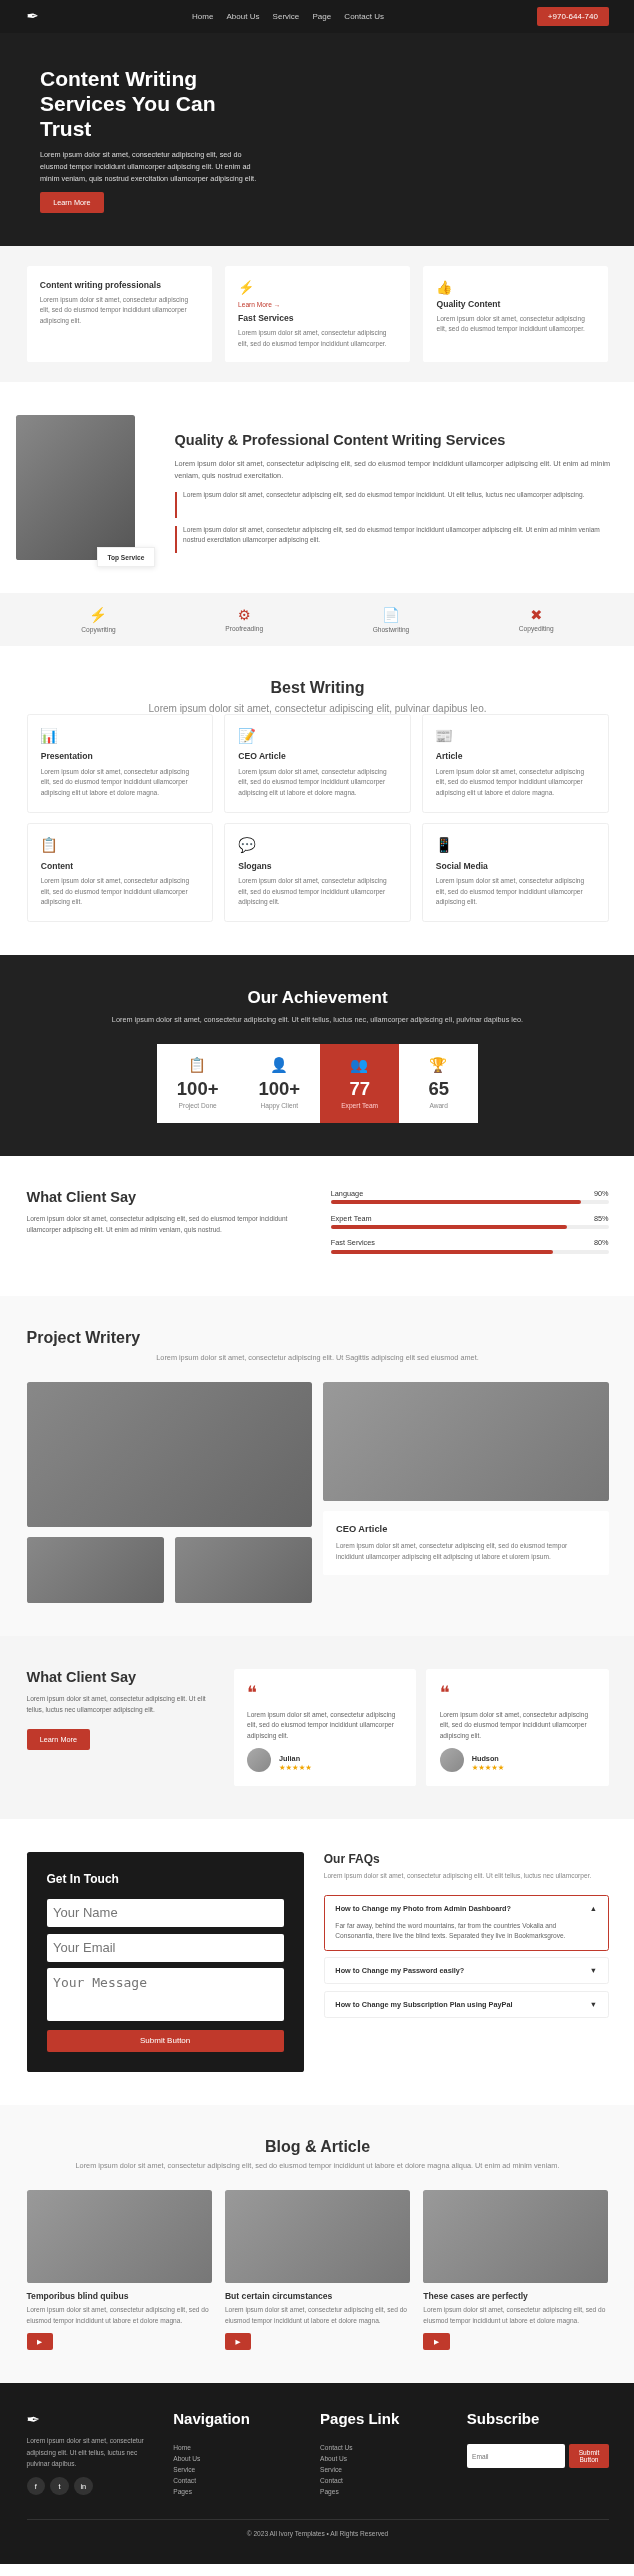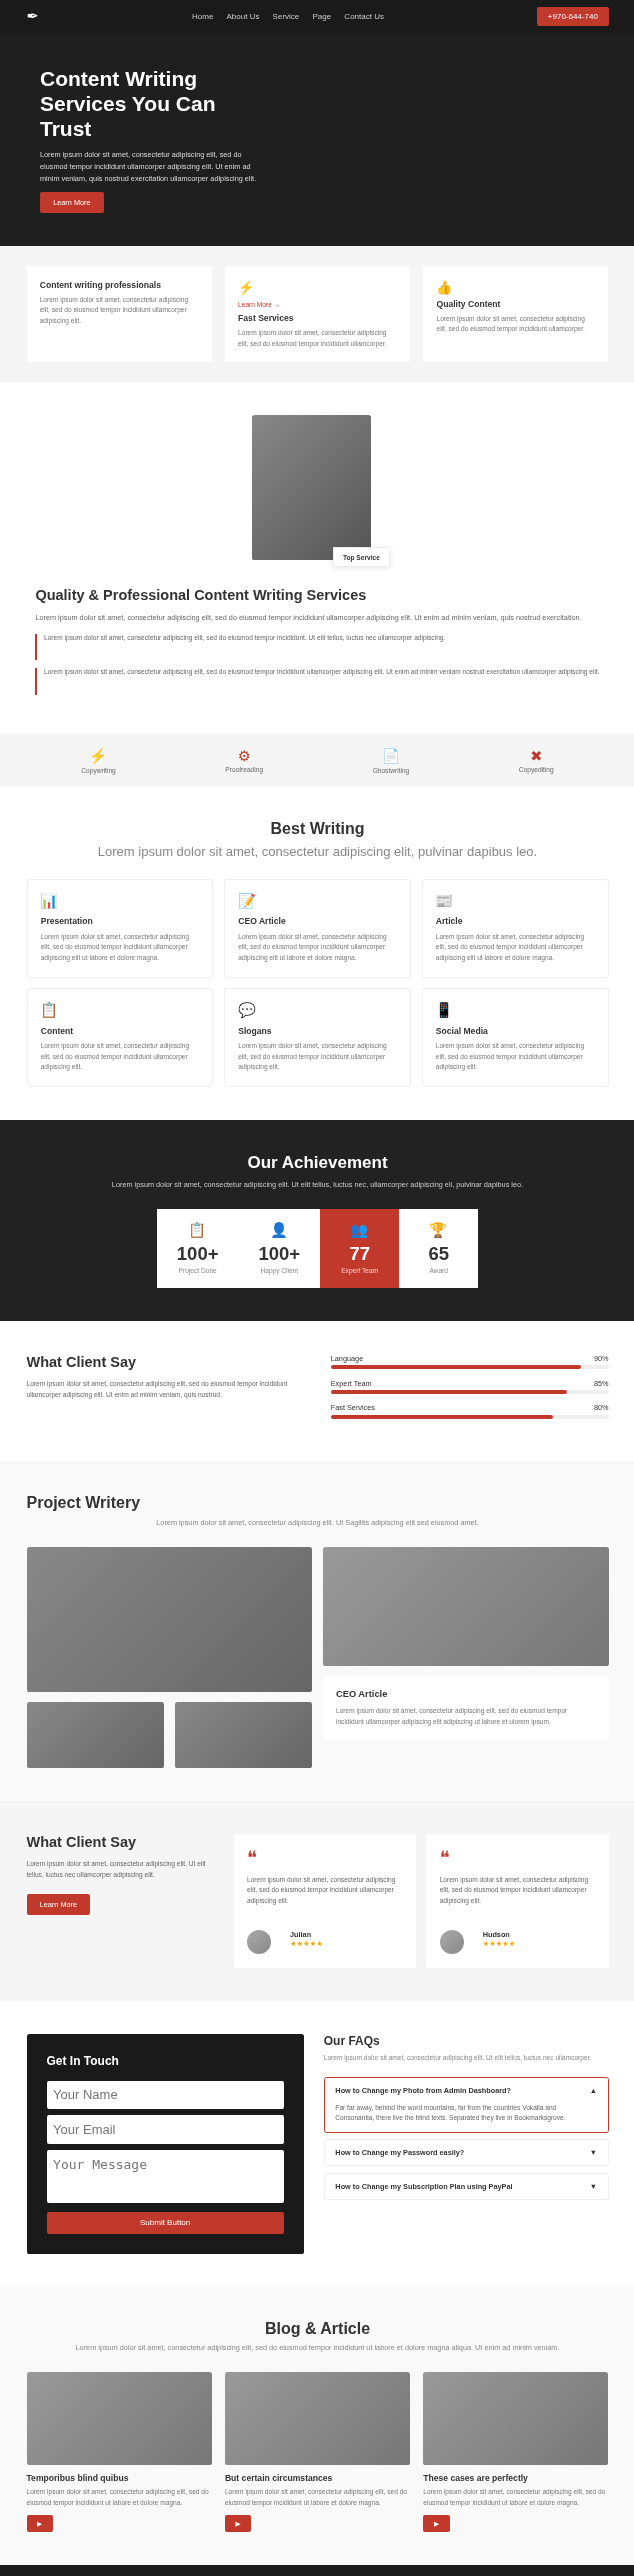--- a/index.html
+++ b/index.html
@@ -20,41 +20,41 @@
 
     
     .intro-cards { background: #f5f5f5; padding: 20px 26.5px; display: flex; gap: 13.2px; }
     .intro-card { background: #fff; padding: 13.2px; flex: 1; border-radius: 2.6px; }
     .intro-card h3 { font-size: 8.6px; font-weight: bold; margin-bottom: 5.3px; }
     .intro-card p { font-size: 6.6px; color: #777; line-height: 1.6; }
     .learn-more { font-size: 6.6px; color: #c0392b; cursor: pointer; display: inline-block; margin-bottom: 5.3px; }
     .intro-card-icon { color: #c0392b; font-size: 13.2px; margin-bottom: 4px; }
 
     
-    .quality-section { display: flex; padding: 33px 16px; gap: 26.5px; align-items: center; background: #fff; flex-direction: column; }
+    .quality-section { display: flex; padding: 33px 16px; gap: 26.5px; align-items: flex-end; background: #fff; }
     .quality-img { width: 132px; min-width: 132px; position: relative; }
     .quality-img .img-box { background: linear-gradient(135deg, #888, #555); width: 119px; height: 145px; border-radius: 2.6px; }
     .top-service-badge { background: #fff; border: 0.7px solid #eee; padding: 5.3px 9.3px; font-size: 6.6px; font-weight: bold; position: absolute; bottom: -6.6px; right: -6.6px; box-shadow: 0 1.3px 5.3px rgba(0,0,0,0.1); }
     .quality-content { flex: 1; }
     .quality-content h2 { font-size: 14.5px; font-weight: bold; margin-bottom: 9.3px; }
     .quality-content p { font-size: 7.3px; color: #666; line-height: 1.7; margin-bottom: 8px; }
     .quality-list-item { display: flex; gap: 6.6px; margin-bottom: 6.6px; align-items: flex-start; }
     .quality-list-item .bar { width: 2px; background: #c0392b; height: 26.5px; flex-shrink: 0; margin-top: 1.3px; }
     .quality-list-item p { font-size: 6.6px; color: #666; line-height: 1.6; }
 
     
     .stats-row { background: #f5f5f5; padding: 13.2px 26.5px; display: flex; justify-content: space-around; }
     .stat-item { text-align: center; }
     .stat-item .stat-icon { font-size: 14.5px; color: #c0392b; }
     .stat-item .stat-label { font-size: 6.6px; color: #666; margin-top: 2.6px; }
 
     
     .best-services { padding: 33px 26.5px; background: #fff; }
     .best-services h2 { text-align: center; font-size: 16px; font-weight: bold; margin-bottom: 5.3px; }
-    .best-services .sub { text-align: center; font-size: 13px; color: #888; margin-bottom: 20px; }
+    .best-services .sub { text-align: center; font-size: 10px; color: #888; }
     .services-grid { display: grid; grid-template-columns: repeat(3, 1fr); gap: 10.6px; }
     .service-card { border: 0.7px solid #eee; padding: 13.2px; border-radius: 2.6px; }
     .service-card .svc-icon { font-size: 14.5px; color: #c0392b; margin-bottom: 6.6px; }
     .service-card h4 { font-size: 8.6px; font-weight: bold; margin-bottom: 5.3px; }
     .service-card p { font-size: 6.6px; color: #777; line-height: 1.6; }
 
     
     .achievement { background: linear-gradient(rgba(0,0,0,0.6), rgba(0,0,0,0.6)), #555; padding: 33px 26.5px; color: #fff; text-align: center; }
     .achievement h2 { font-size: 17px; font-weight: bold; margin-bottom: 6.6px; }
     .achievement p { font-size: 7.3px; color: #ccc; margin-bottom: 20px; }
@@ -96,21 +96,21 @@
     
     .testimonials { padding: 33px 26.5px; background: #f5f5f5; display: flex; gap: 20px; align-items: flex-start; }
     .test-left { flex: 1; }
     .test-left h2 { font-size: 14.5px; font-weight: bold; margin-bottom: 8px; }
     .test-left p { font-size: 6.6px; color: #666; line-height: 1.7; margin-bottom: 13.2px; }
     .test-btn { background: #c0392b; color: #fff; border: none; padding: 6px 13.2px; font-size: 7.3px; cursor: pointer; border-radius: 2px; }
     .test-cards { flex: 2; display: flex; gap: 10.6px; }
     .test-card { background: #fff; padding: 13.2px; flex: 1; border-radius: 2.6px; }
     .test-card .quote-icon { font-size: 18.5px; color: #c0392b; margin-bottom: 5.3px; }
     .test-card p { font-size: 6.6px; color: #666; line-height: 1.6; }
-    .test-card .reviewer { display: flex; align-items: flex-start; gap: 19px; margin-top: 24px; }
+    .test-card .reviewer { display: flex; align-items: flex-end; gap: 8px; margin-top: 7px; }
     .test-card .avatar { width: 24px; height: 24px; background: linear-gradient(135deg, #aaa, #888); border-radius: 50%; }
     .test-card .reviewer-name { font-size: 7.3px; font-weight: bold; }
     .stars { color: #f0a500; font-size: 7.3px; }
 
     
     .faq-contact { display: flex; gap: 20px; padding: 33px 26.5px; background: #fff; }
     .contact-form-box { background: #1a1a1a; padding: 20px; border-radius: 2.6px; flex: 1; color: #fff; }
     .contact-form-box h3 { font-size: 12px; font-weight: bold; margin-bottom: 13.2px; }
     .contact-form-box input, .contact-form-box textarea { width: 100%; background: #fff; border: none; padding: 6.6px; margin-bottom: 6.6px; font-size: 13px; border-radius: 2px; }
     .contact-form-box textarea { height: 53px; resize: none; }

